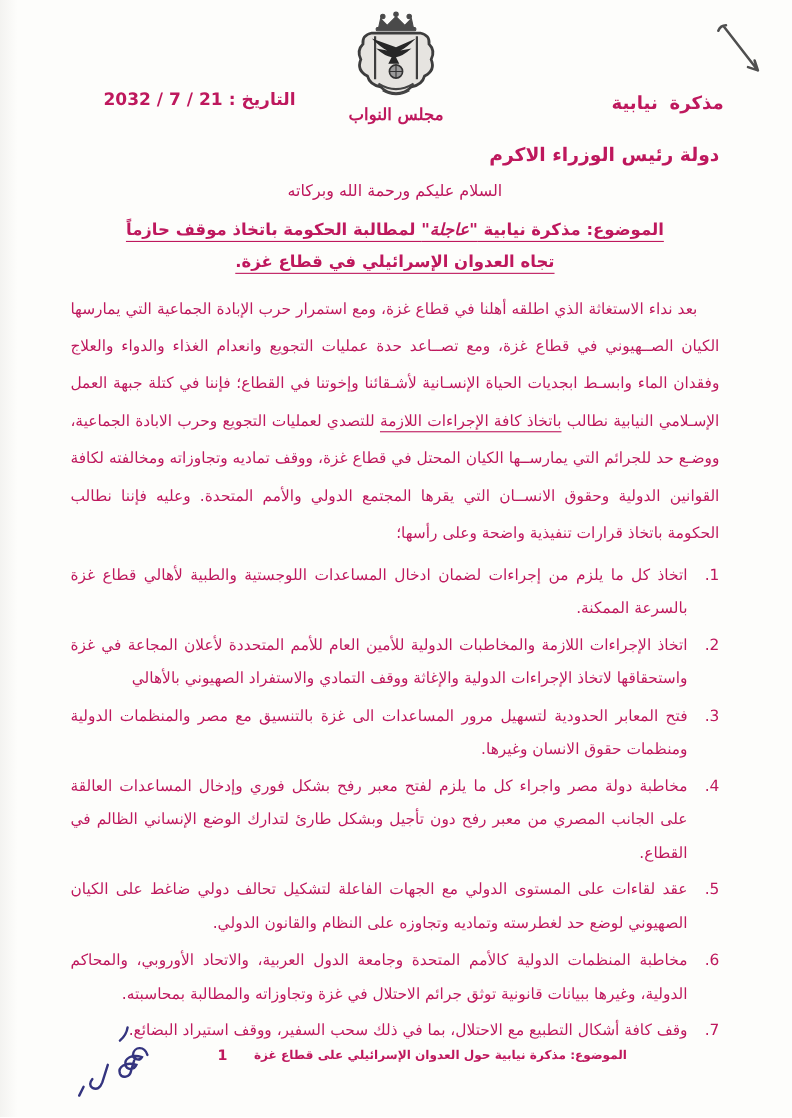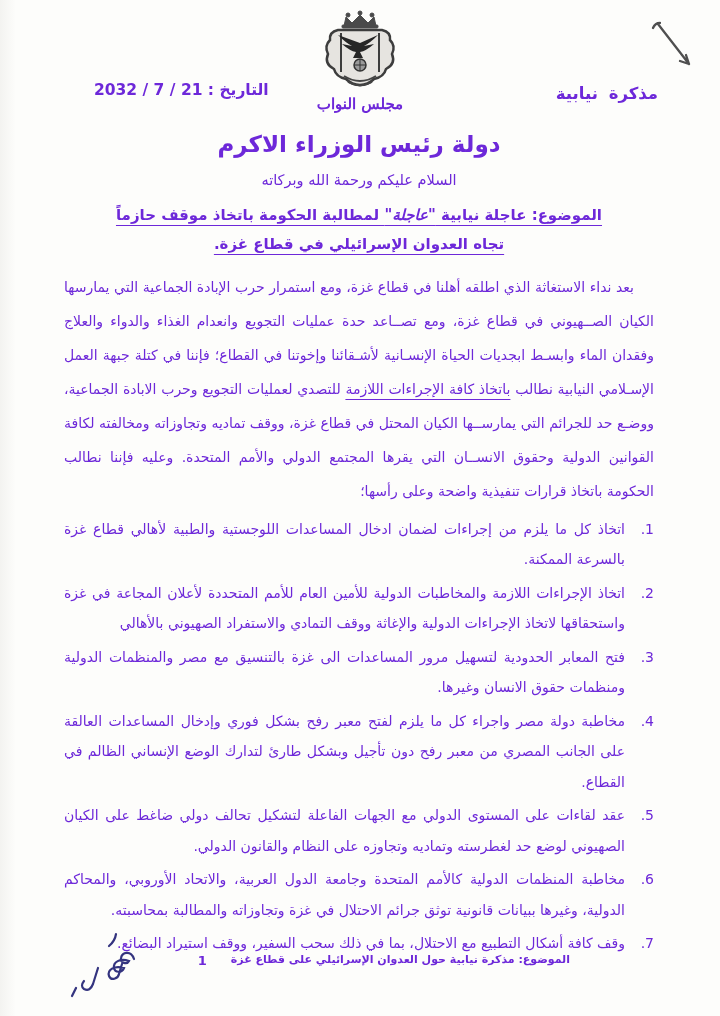--- a/index.html
+++ b/index.html
@@ -1,33 +1,33 @@
 <!DOCTYPE html>
 <html lang="ar" dir="rtl"><head>
 <meta charset="utf-8">
 <style>
   html,body{margin:0;padding:0;background:#ffffff;}
   .page{
     position:relative;width:720px;height:1016px;overflow:hidden;
     background:#fdfdfb;direction:rtl;
-    font-family:"DejaVu Sans",sans-serif;color:#6d28d9;
+    font-family:"DejaVu Sans",sans-serif;color:#be185d;
   }
   .page::before{
     content:'';position:absolute;inset:0;pointer-events:none;
     background:linear-gradient(90deg,rgba(60,55,45,0.05),rgba(0,0,0,0) 16px);
   }
   
   .emblem-wrap{position:absolute;top:10px;left:50%;transform:translateX(-50%);width:130px;text-align:center;}
   .emblem-caption{font-family:"DejaVu Serif",serif;font-size:15px;font-weight:bold;margin-top:-3px;letter-spacing:1px;}
   .memo-label{position:absolute;top:84px;right:62px;font-size:16.5px;font-weight:bold;word-spacing:5px;}
   .date-label{position:absolute;top:81px;left:94px;font-size:15.5px;font-weight:bold;}
   .pen-arrow{position:absolute;top:18px;right:20px;}
   
   .content{position:absolute;top:131px;right:66px;left:64px;}
-  .doc-title{font-size:23px;font-weight:bold;text-align:center;margin:0 0 15px;}
+  .doc-title{font-size:17px;font-weight:bold;margin:0 0 15px;}
   .greeting{font-size:14.5px;text-align:center;margin:0 0 13px;}
   .subject{font-size:15px;font-weight:bold;text-align:center;line-height:1.95;margin:0 0 10px;}
   .subject .uline{text-decoration:underline;text-underline-offset:5px;text-decoration-thickness:1.3px;}
   .urgent{font-style:italic;}
   .body-para{font-size:14px;line-height:34px;text-align:justify;margin:0 0 6px;text-indent:20px;}
   .phrase-underlined{text-decoration:underline;text-underline-offset:5px;}
   .demands{display:flex;flex-direction:column;gap:3px;}
   .demand{display:flex;gap:7px;font-size:14px;line-height:30.5px;align-items:flex-start;}
   .demand-num{flex:0 0 22px;}
   .demand-text{flex:1;text-align:justify;}
@@ -72,21 +72,21 @@
   <div class="memo-label">مذكرة نيابية</div>
   <div class="date-label">التاريخ : 21 / 7 / 2032</div>
 
   <div class="content">
 
     <div class="doc-title">دولة رئيس الوزراء الاكرم</div>
 
     <div class="greeting">السلام عليكم ورحمة الله وبركاته</div>
 
     <div class="subject">
-      <span class="uline"><span>الموضوع: عاجلة نيابية </span><span class="urgent">"عاجلة"</span><span> لمطالبة الحكومة باتخاذ موقف حازماً</span></span>
+      <span class="uline"><span>الموضوع: مذكرة نيابية </span><span class="urgent">"عاجلة"</span><span> لمطالبة الحكومة باتخاذ موقف حازماً</span></span>
       <br>
       <span class="uline">تجاه العدوان الإسرائيلي في قطاع غزة.</span>
     </div>
 
     <p class="body-para"><span>بعد نداء الاستغاثة الذي اطلقه أهلنا في قطاع غزة، ومع استمرار حرب الإبادة الجماعية التي يمارسها الكيان الصــهيوني في قطاع غزة، ومع تصــاعد حدة عمليات التجويع وانعدام الغذاء والدواء والعلاج وفقدان الماء وابسـط ابجديات الحياة الإنسـانية لأشـقائنا وإخوتنا في القطاع؛ فإننا في كتلة جبهة العمل الإسـلامي النيابية نطالب </span><span class="phrase-underlined">باتخاذ كافة الإجراءات اللازمة</span><span> للتصدي لعمليات التجويع وحرب الابادة الجماعية، ووضـع حد للجرائم التي يمارســها الكيان المحتل في قطاع غزة، ووقف تماديه وتجاوزاته ومخالفته لكافة القوانين الدولية وحقوق الانســان التي يقرها المجتمع الدولي والأمم المتحدة. وعليه فإننا نطالب الحكومة باتخاذ قرارات تنفيذية واضحة وعلى رأسها؛</span></p>
 
     <div class="demands">
       <div class="demand">
         <span class="demand-num">1.</span>
         <span class="demand-text">اتخاذ كل ما يلزم من إجراءات لضمان ادخال المساعدات اللوجستية والطبية لأهالي قطاع غزة بالسرعة الممكنة.</span>

